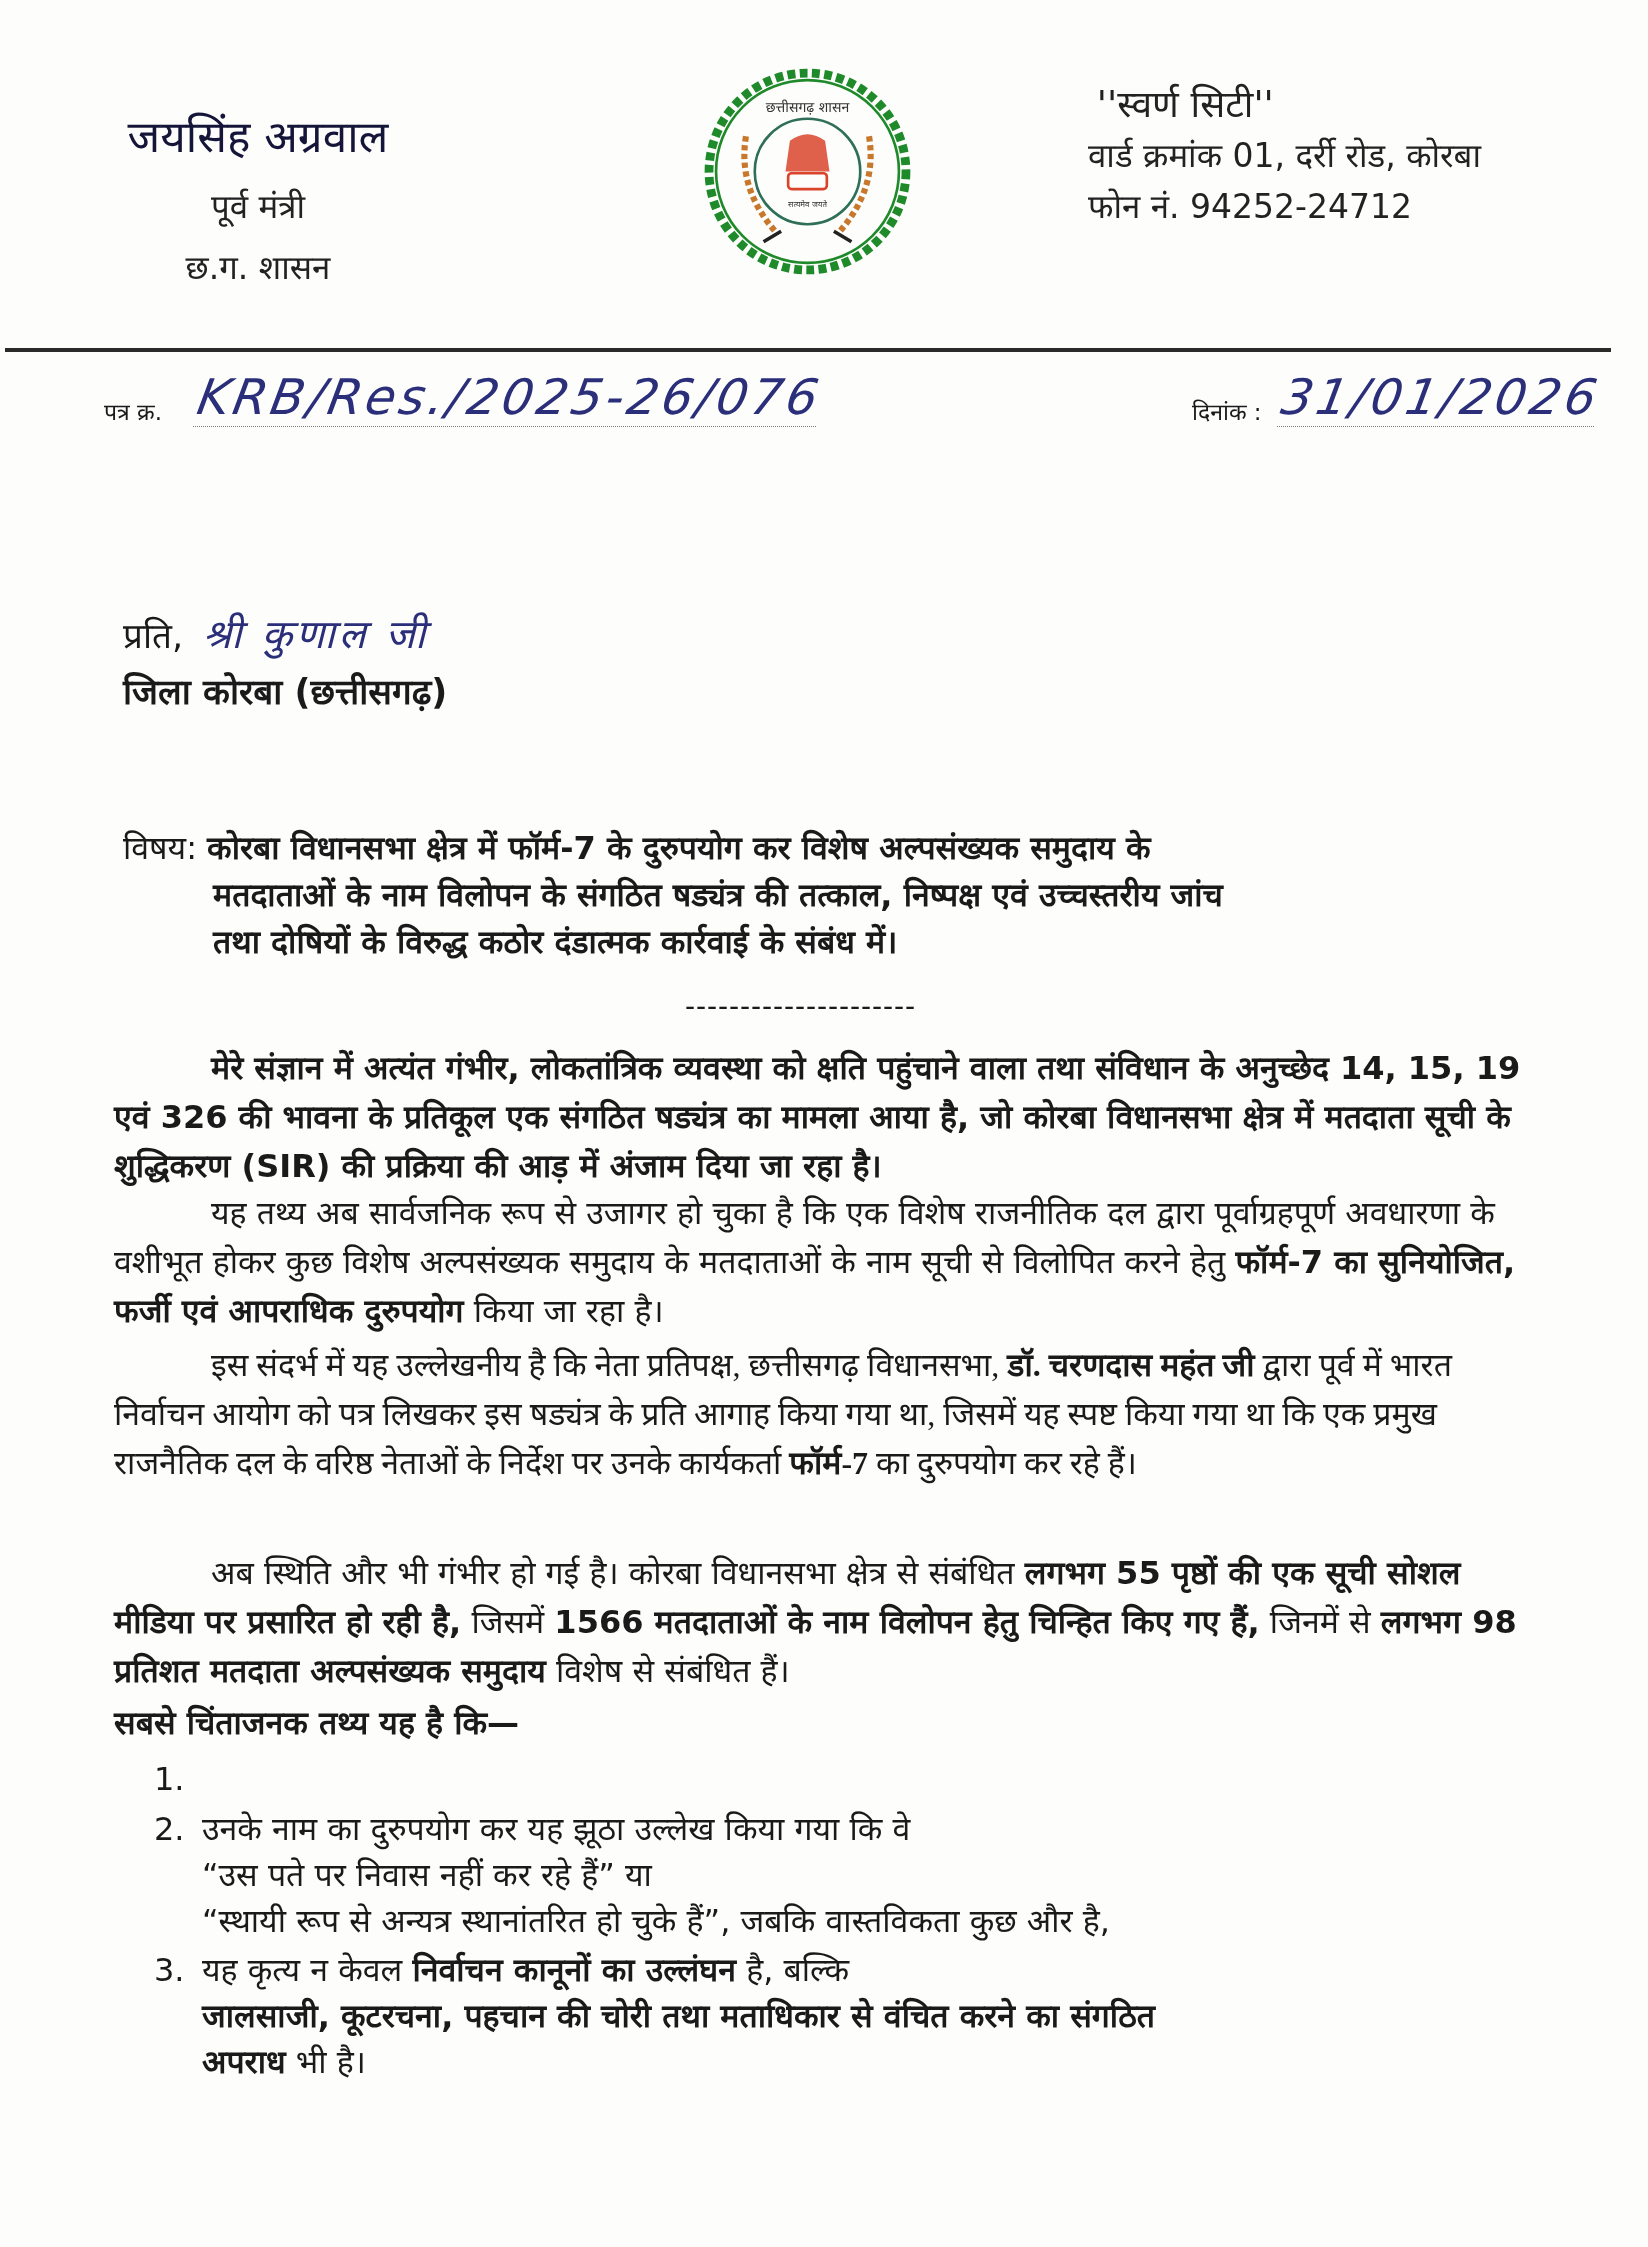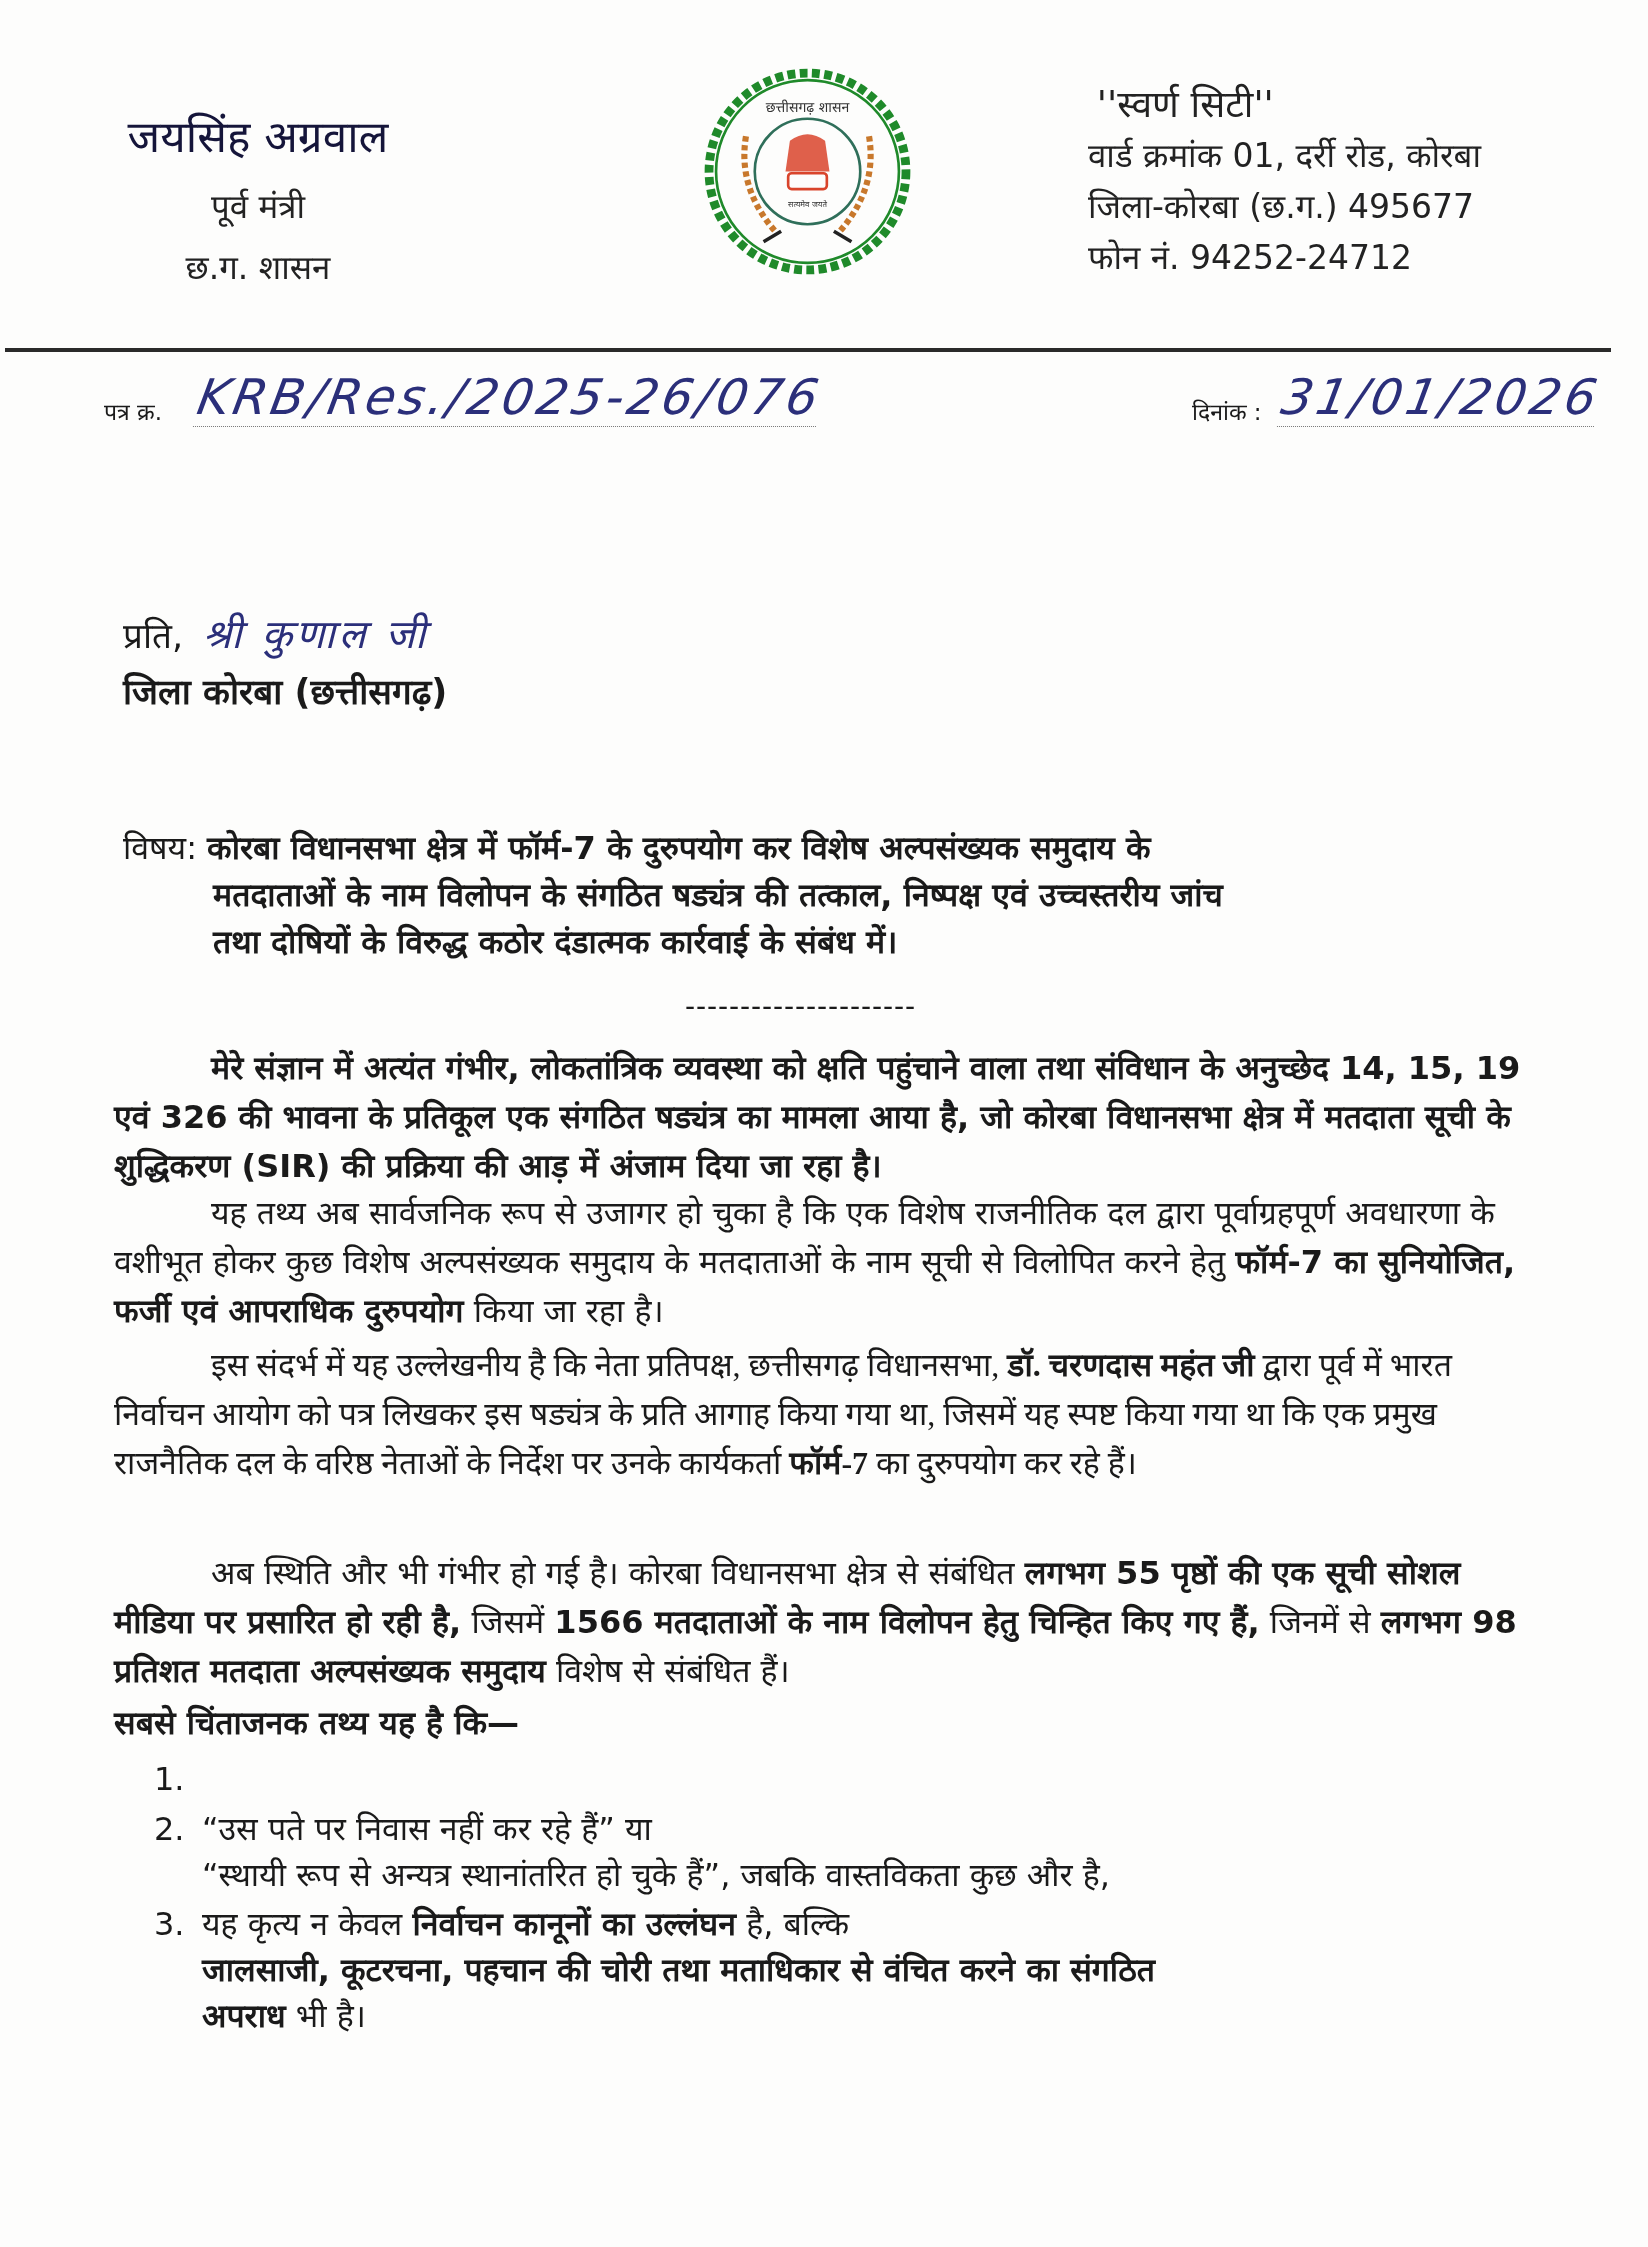--- a/index.html
+++ b/index.html
@@ -65,21 +65,20 @@
     <rect x="98" y="122" width="44" height="18" rx="4" fill="none" stroke="#d9442b" stroke-width="3"></rect>
     <text x="120" y="52" font-size="16" text-anchor="middle" fill="#333" font-family="DejaVu Sans, sans-serif">छत्तीसगढ़ शासन</text>
     <text x="120" y="160" font-size="9" text-anchor="middle" fill="#333" font-family="DejaVu Sans, sans-serif">सत्यमेव जयते</text>
     <path d="M70 200 L90 188 M170 200 L150 188" stroke="#222" stroke-width="4"></path>
   </svg>
 </div>
 
 <div class="abs lh-right">
   <span class="t t0">''स्वर्ण सिटी''</span>
   <span class="t">वार्ड क्रमांक 01, दर्री रोड, कोरबा</span>
-  <span class="t">जिला-कोरबा (छ.ग.) 495677</span>
   <span class="t">फोन नं. 94252-24712</span>
 </div>
 
 <div class="abs rule"></div>
 
 <span class="abs ref-label">पत्र क्र.</span>
 <span class="abs ref-val hand dots">KRB/Res./2025-26/076</span>
 <span class="abs date-label">दिनांक :</span>
 <span class="abs date-val hand dots">31/01/2026</span>
 
@@ -115,20 +114,21 @@
   <p>सबसे चिंताजनक तथ्य यह है कि—</p>
 </div>
 
 <div class="abs list">
   <div class="li">
     <span class="num">1.</span>
   </div>
   <div class="li">
     <span class="num">2.</span>
     <div class="c">
+      <span>उनके नाम का दुरुपयोग कर यह झूठा उल्लेख किया गया कि वे</span>
       <span>“उस पते पर निवास नहीं कर रहे हैं” या</span>
       <span>“स्थायी रूप से अन्यत्र स्थानांतरित हो चुके हैं”, जबकि वास्तविकता कुछ और है,</span>
     </div>
   </div>
   <div class="li">
     <span class="num">3.</span>
     <div class="c">
       <span><span style="display:inline">यह कृत्य न केवल </span><b>निर्वाचन कानूनों का उल्लंघन</b><span style="display:inline"> है, बल्कि</span></span>
       <span style="font-weight:bold">जालसाजी, कूटरचना, पहचान की चोरी तथा मताधिकार से वंचित करने का संगठित</span>
       <span><b>अपराध</b><span style="display:inline"> भी है।</span></span>

